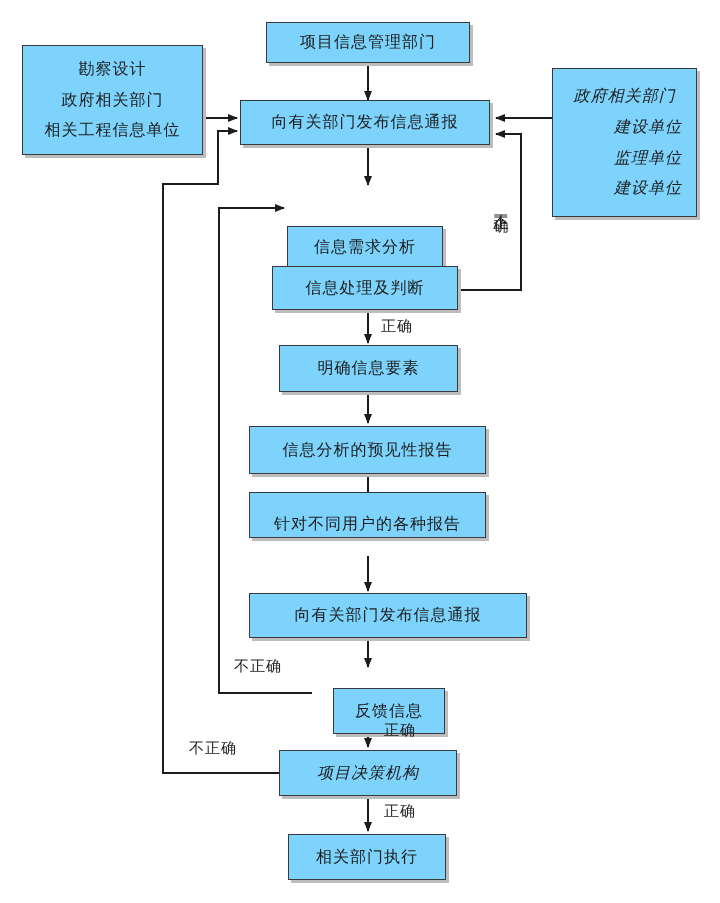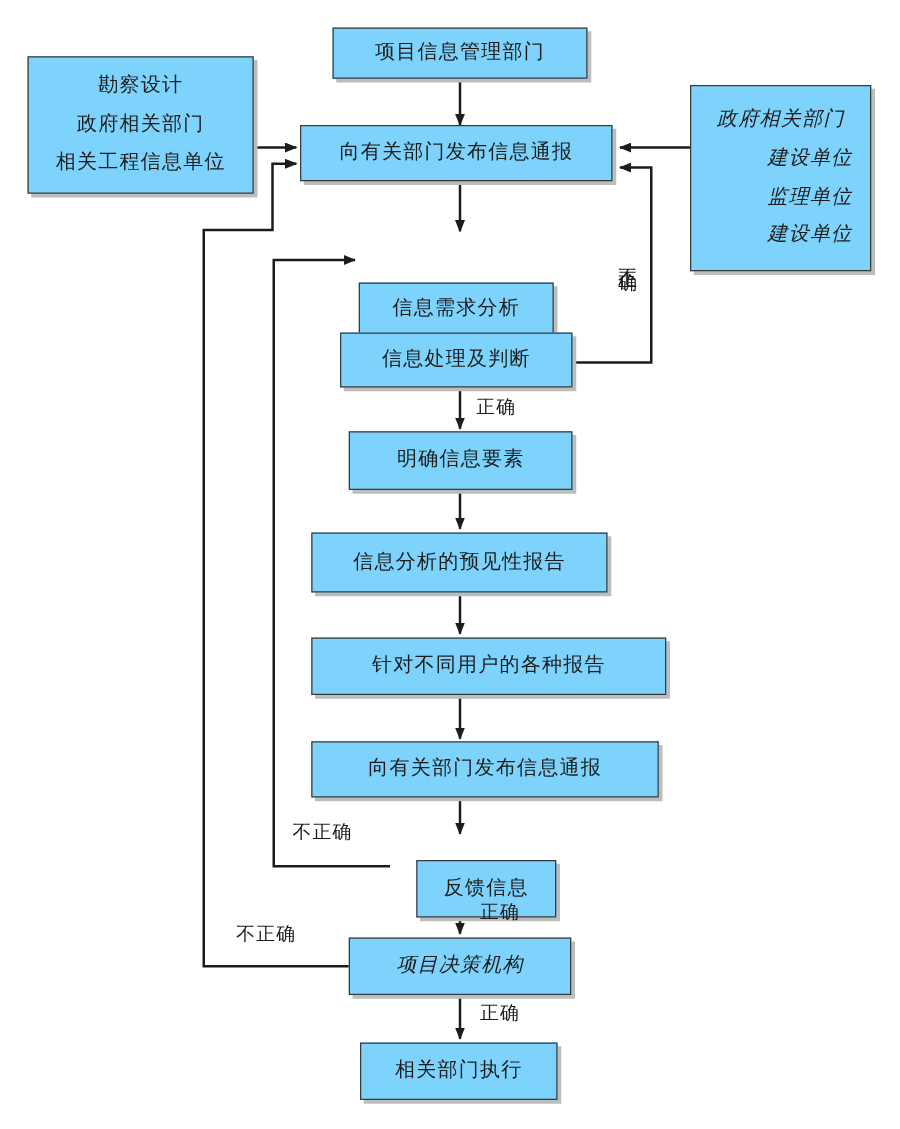--- a/index.html
+++ b/index.html
@@ -137,21 +137,21 @@
   </div>
 
   <div class="node" style="left:279px; top:345px; width:179px; height:47px;">
     <span class="line">明确信息要素</span>
   </div>
 
   <div class="node" style="left:249px; top:426px; width:237px; height:48px;">
     <span class="line">信息分析的预见性报告</span>
   </div>
 
-  <div class="node" style="left:249px; top:510px; width:284px; height:46px;">
+  <div class="node" style="left:249px; top:492px; width:237px; height:46px;justify-content:flex-end;">
     <span class="line">针对不同用户的各种报告</span>
   </div>
 
   <div class="node" style="left:249px; top:593px; width:278px; height:45px;">
     <span class="line">向有关部门发布信息通报</span>
   </div>
 
   <div class="node" style="left:312px; top:688px; width:112px; height:46px;margin-left:21px;">
     <span class="line">反馈信息</span>
   </div>

